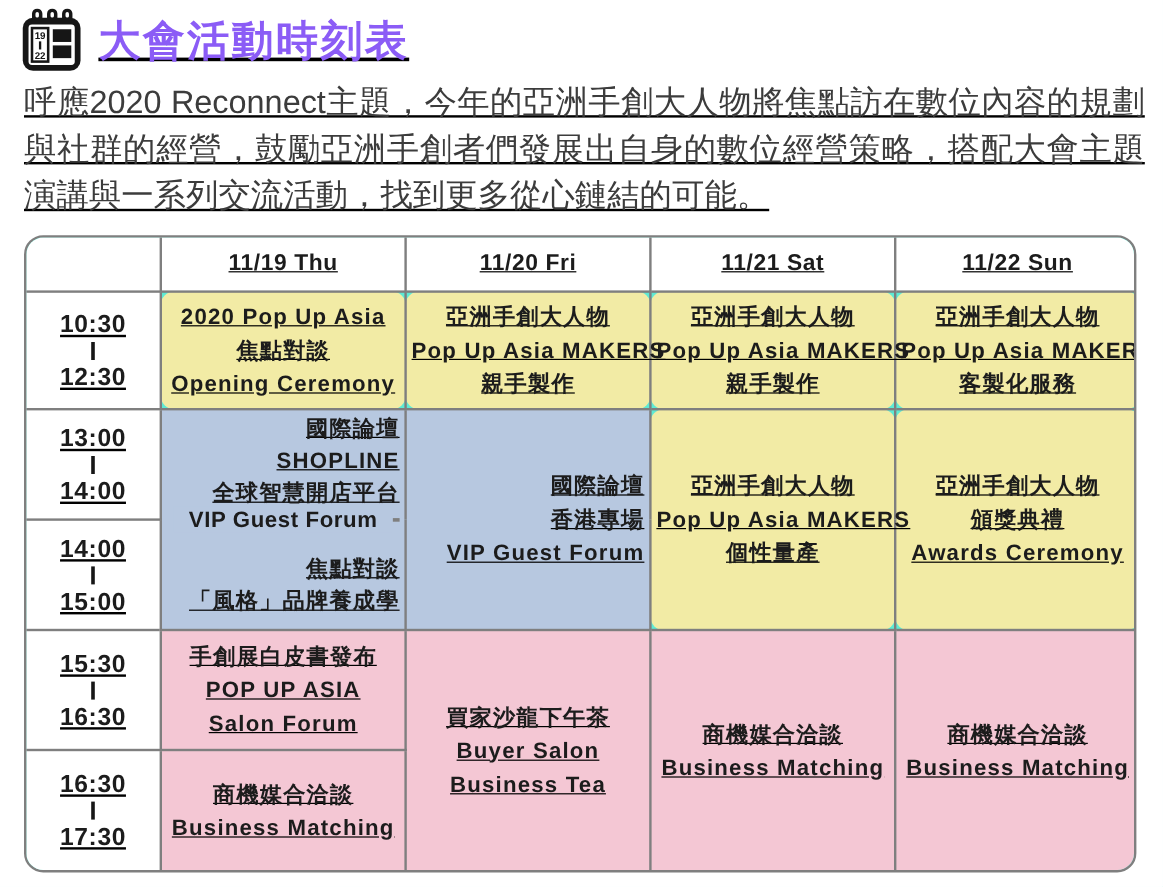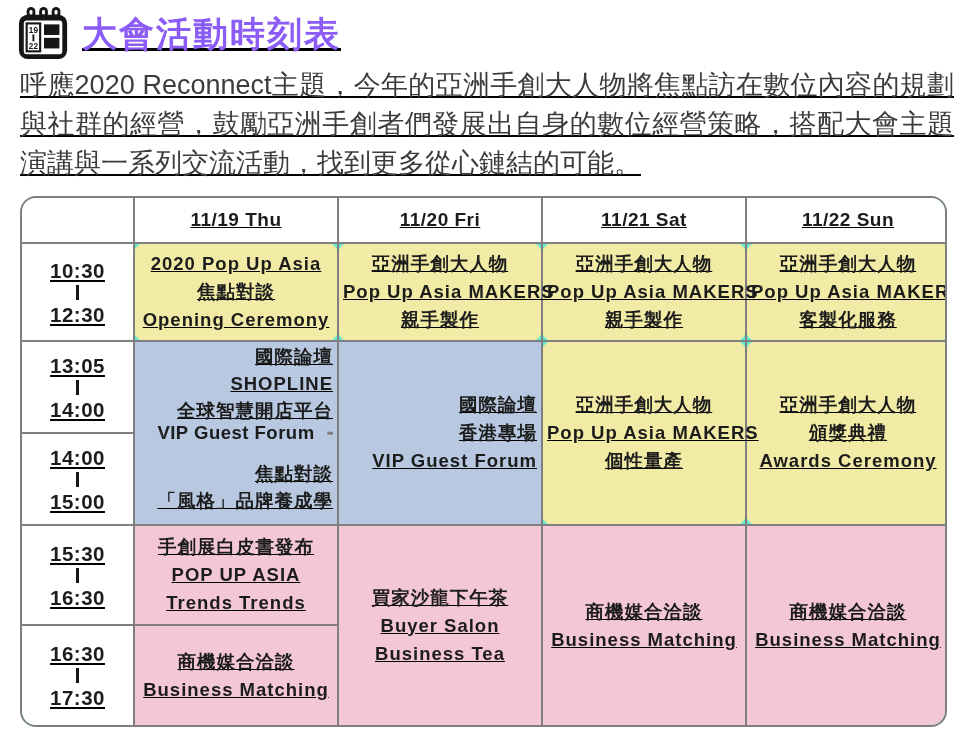--- a/index.html
+++ b/index.html
@@ -143,21 +143,21 @@
                 <div>亞洲手創大人物</div>
                 <div>Pop Up Asia MAKERS</div>
                 <div>客製化服務</div>
               </div>
             </td>
       </tr>
 
       <tr class="r2a">
         <td class="time-cell">
           <div class="time-stack">
-            <span>13:05</span>
+            <span>13:00</span>
             <span class="time-tick"></span>
             <span>14:00</span>
           </div>
         </td>
         <td class="c-blue" rowspan="2">
           <div class="split-wrap">
             <div class="split-half split-top">
                   <div>國際論壇</div>
                   <div>SHOPLINE</div>
                   <div>全球智慧開店平台</div>
@@ -208,21 +208,21 @@
           <div class="time-stack">
             <span>15:30</span>
             <span class="time-tick"></span>
             <span>16:30</span>
           </div>
         </td>
         <td class="c-pink">
               <div class="ev">
                 <div>手創展白皮書發布</div>
                 <div>POP UP ASIA</div>
-                <div>Trends Trends</div>
+                <div>Salon Forum</div>
               </div>
             </td>
         <td class="c-pink" rowspan="2">
               <div class="ev">
                 <div>買家沙龍下午茶</div>
                 <div>Buyer Salon</div>
                 <div>Business Tea</div>
               </div>
             </td>
         <td class="c-pink" rowspan="2">

